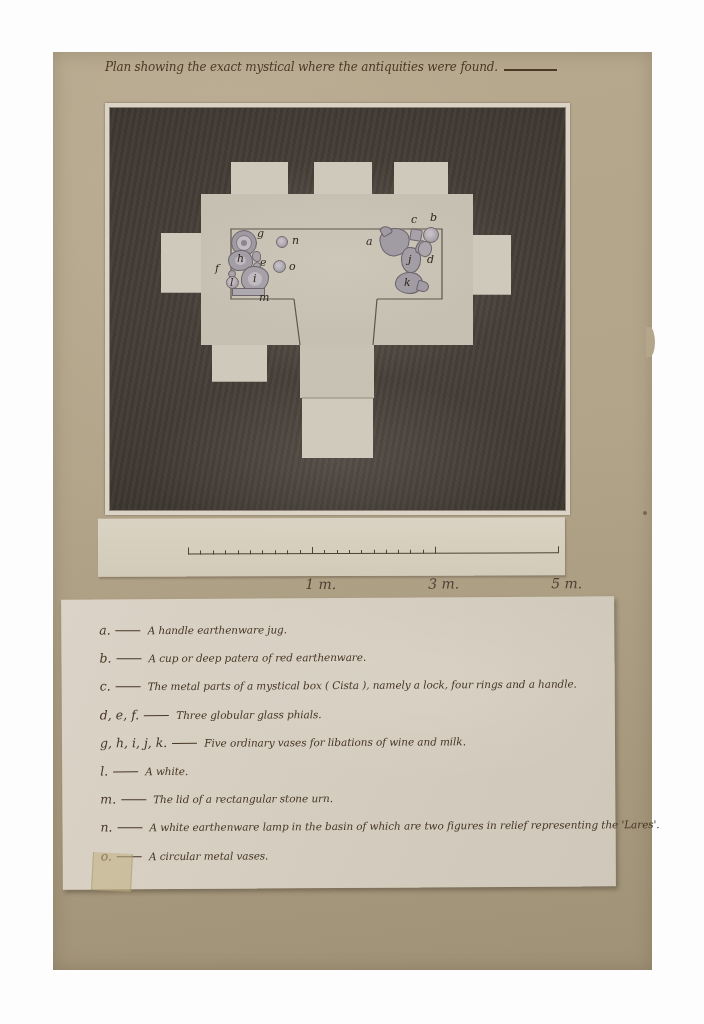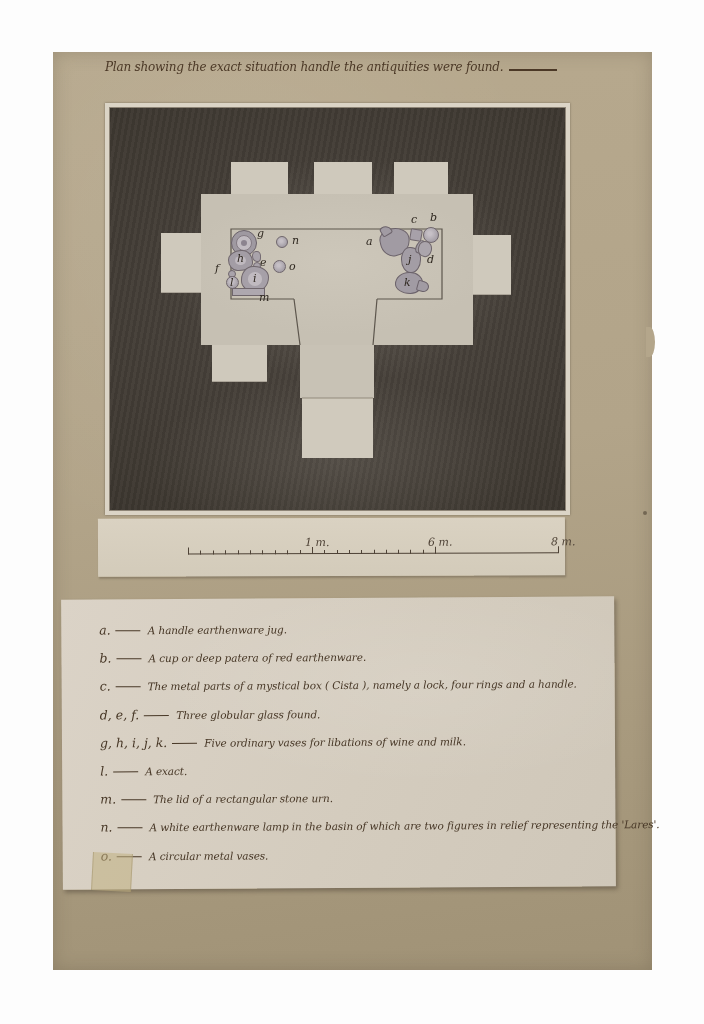--- a/index.html
+++ b/index.html
@@ -62,21 +62,21 @@
   .obj-vase { border-radius:45% 55% 50% 50% / 50% 45% 55% 55%; background:#a39da5; border:1px solid #6b626a; }
   .obj-vase::before { content:""; position:absolute; right:-5px; top:-8px; width:7px; height:12px; background:#a39da5; border:1px solid #6b626a; border-radius:40% 40% 50% 50%; transform:rotate(32deg); }
   .obj-phial { border-radius:50% 50% 45% 55% / 45% 55% 50% 50%; background:#aba5ac; border:1px solid #6f666c; transform:rotate(14deg); }
   .obj-label { position:absolute; font-style:italic; font-size:11px; line-height:11px; color:#2f2820; }
 
   
   .scale-strip { position:absolute; left:98px; top:518px; width:467px; height:58px;
     background:linear-gradient(180deg,#dad2c2 0%, #d3cbba 100%);
     transform:rotate(-0.2deg); box-shadow:1px 2px 2px rgba(60,50,40,0.3); }
   .scale-el { position:absolute; background:#4e4236; }
-  .scale-label { position:absolute; font-style:italic; font-size:11px; color:#4e4236; white-space:nowrap; }
+  .scale-label { position:absolute; font-style:italic; font-size:14px; color:#4e4236; white-space:nowrap;margin-top:40px; }
 
   
   .legend-sheet { position:absolute; left:62px; top:598px; width:553px; height:290px;
     background:
       radial-gradient(ellipse 70% 50% at 65% 30%, rgba(255,255,255,0.10), transparent 70%),
       linear-gradient(115deg, #dbd3c7 0%, #d4ccbe 55%, #cfc7b9 100%);
     transform:rotate(-0.35deg);
     box-shadow:2px 3px 4px rgba(60,50,40,0.4); }
   .legend-rows { position:absolute; left:38px; top:20px; right:10px; }
   .legend-row { height:28.2px; white-space:nowrap; color:#473726; }
@@ -91,21 +91,21 @@
 <body>
 
 <div id="canvas">
 
   <div class="mat">
     <div class="mat-notch" style="left:593px; top:275px;"></div>
   </div>
   <div class="speck" style="left:643px; top:511px;"></div>
 
   <div class="title-row">
-    <span class="title-text">Plan showing the exact situation handle the antiquities were found.</span>
+    <span class="title-text">Plan showing the exact mystical where the antiquities were found.</span>
     <span class="title-rule"></span>
   </div>
 
   <div class="photo">
     <div class="photo-inner">
 
       <div class="room room-tab" style="left:121px; top:54px;  width:57px; height:33px;"></div>
       <div class="room room-tab" style="left:204px; top:54px;  width:58px; height:33px;"></div>
       <div class="room room-tab" style="left:284px; top:54px;  width:54px; height:33px;"></div>
       <div class="room room-tab" style="left:51px;  top:125px; width:41px; height:60px;"></div>
@@ -174,33 +174,33 @@
         <div class="scale-el" style="left: 226.3px; top: 32px; width: 1px; height: 4px;"></div>
         <div class="scale-el" style="left: 238.6px; top: 32px; width: 1px; height: 4px;"></div>
         <div class="scale-el" style="left: 250.9px; top: 32px; width: 1px; height: 4px;"></div>
         <div class="scale-el" style="left: 263.2px; top: 32px; width: 1px; height: 4px;"></div>
         <div class="scale-el" style="left: 275.5px; top: 32px; width: 1px; height: 4px;"></div>
         <div class="scale-el" style="left: 287.8px; top: 32px; width: 1px; height: 4px;"></div>
         <div class="scale-el" style="left: 300.1px; top: 32px; width: 1px; height: 4px;"></div>
         <div class="scale-el" style="left: 312.4px; top: 32px; width: 1px; height: 4px;"></div>
         <div class="scale-el" style="left: 324.7px; top: 32px; width: 1px; height: 4px;"></div>
         <span class="scale-label" style="left: 207px; top: 18px;">1 m.</span>
-        <span class="scale-label" style="left: 330px; top: 18px;">6 m.</span>
-        <span class="scale-label" style="left: 453px; top: 18px;">8 m.</span>
+        <span class="scale-label" style="left: 330px; top: 18px;">3 m.</span>
+        <span class="scale-label" style="left: 453px; top: 18px;">5 m.</span>
       </div>
   </div>
 
   <div class="legend-sheet">
     <div class="legend-rows">
         <div class="legend-row"><span class="legend-letter">a.</span><span class="legend-dash"></span><span class="legend-text">A handle earthenware jug.</span></div>
         <div class="legend-row"><span class="legend-letter">b.</span><span class="legend-dash"></span><span class="legend-text">A cup or deep patera of red earthenware.</span></div>
         <div class="legend-row"><span class="legend-letter">c.</span><span class="legend-dash"></span><span class="legend-text">The metal parts of a mystical box ( Cista ), namely a lock, four rings and a handle.</span></div>
-        <div class="legend-row"><span class="legend-letter">d, e, f.</span><span class="legend-dash"></span><span class="legend-text">Three globular glass found.</span></div>
+        <div class="legend-row"><span class="legend-letter">d, e, f.</span><span class="legend-dash"></span><span class="legend-text">Three globular glass phials.</span></div>
         <div class="legend-row"><span class="legend-letter">g, h, i, j, k.</span><span class="legend-dash"></span><span class="legend-text">Five ordinary vases for libations of wine and milk.</span></div>
-        <div class="legend-row"><span class="legend-letter">l.</span><span class="legend-dash"></span><span class="legend-text">A exact.</span></div>
+        <div class="legend-row"><span class="legend-letter">l.</span><span class="legend-dash"></span><span class="legend-text">A white.</span></div>
         <div class="legend-row"><span class="legend-letter">m.</span><span class="legend-dash"></span><span class="legend-text">The lid of a rectangular stone urn.</span></div>
         <div class="legend-row"><span class="legend-letter">n.</span><span class="legend-dash"></span><span class="legend-text">A white earthenware lamp in the basin of which are two figures in relief representing the 'Lares'.</span></div>
         <div class="legend-row"><span class="legend-letter">o.</span><span class="legend-dash"></span><span class="legend-text">A circular metal vases.</span></div>
       </div>
   </div>
   <div class="tape"></div>
 
 </div>
 
 </body></html>

